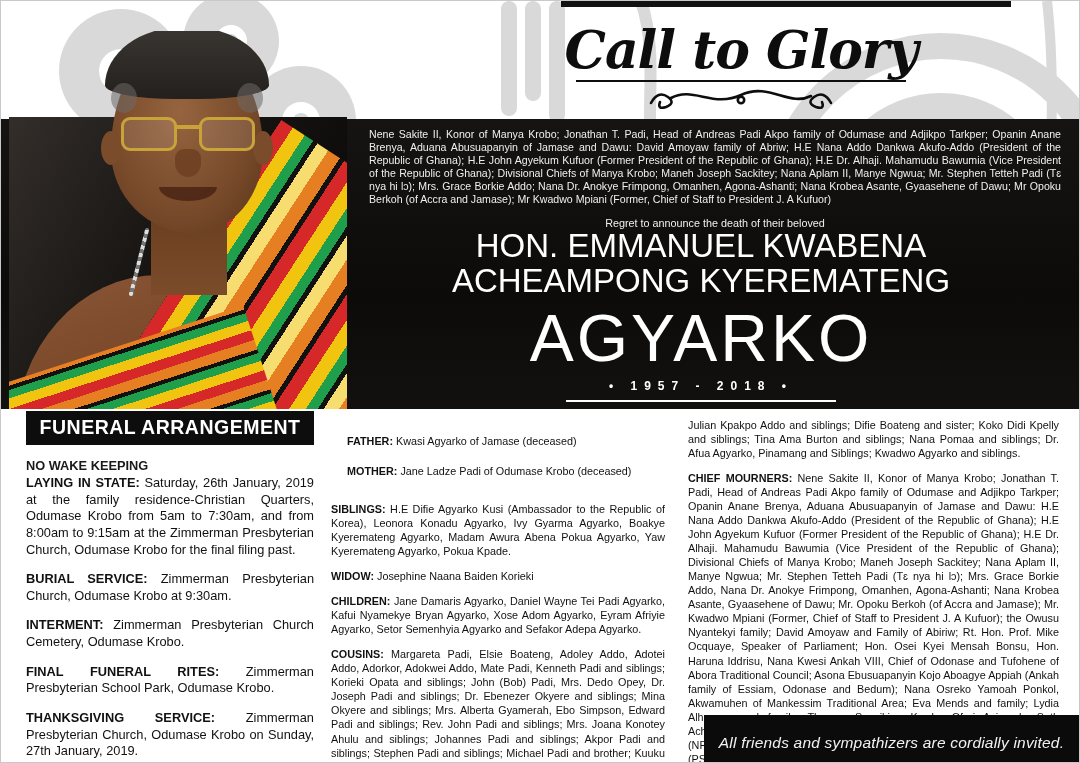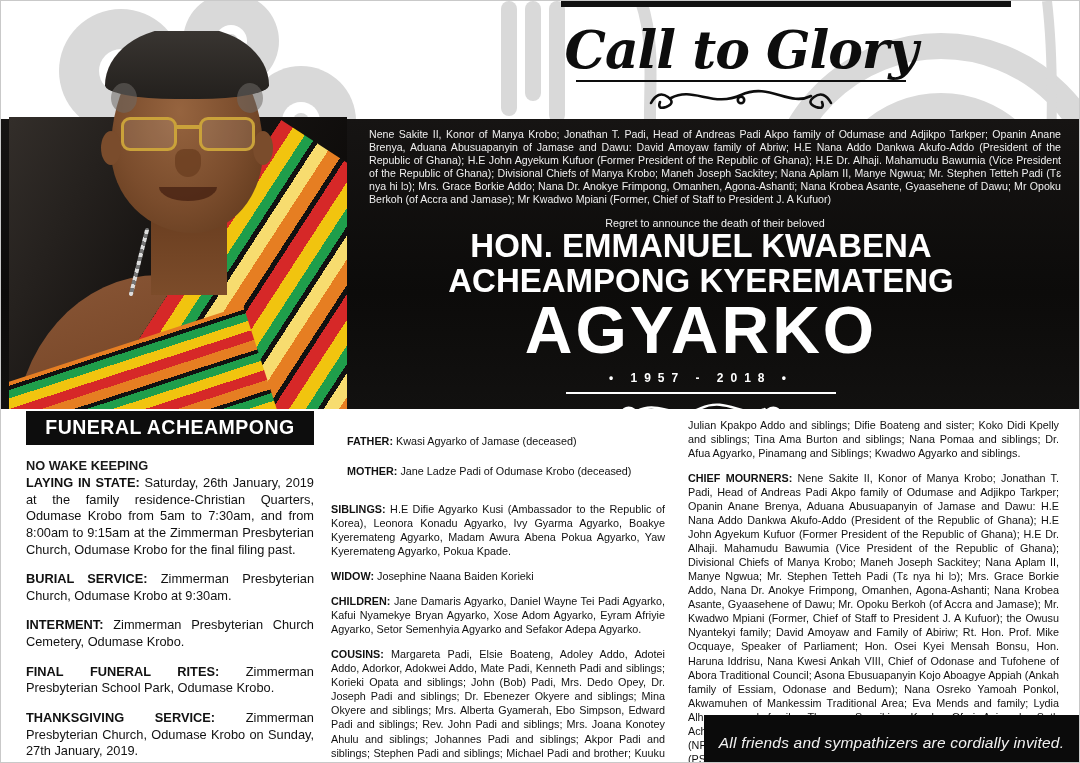--- a/index.html
+++ b/index.html
@@ -61,23 +61,23 @@
       #d62828 0 10px,#f1c40f 10px 20px,#1f9e4b 20px 28px,#111 28px 32px,#e67e22 32px 42px);}
   .beads{position:absolute;left:128px;top:196px;width:4px;height:70px;transform:rotate(14deg);
     background:repeating-linear-gradient(0deg,#ddd 0 4px,#777 4px 8px);border-radius:2px;}
   
   .announcers{
     position:absolute;left:368px;top:127px;width:692px;z-index:5;
     color:#efefef;font-size:10.6px;line-height:1.23;text-align:justify;font-weight:500;
   }
   .regret{position:absolute;left:368px;top:216px;width:692px;z-index:5;color:#efefef;font-size:10.8px;text-align:center;}
   .nameblock{position:absolute;left:385px;top:228px;width:630px;z-index:5;text-align:center;color:#fff;}
-  .name1,.name2{font-weight:700;font-size:33px;line-height:1.0;letter-spacing:0px;margin:0;}
+  .name1,.name2{font-weight:400;font-size:33px;line-height:1.0;letter-spacing:0px;margin:0;}
   .name2{margin-top:2px;}
-  .name3{font-weight:700;font-size:66px;line-height:1.0;letter-spacing:3px;margin:0;}
+  .name3{font-weight:400;font-size:66px;line-height:1.0;letter-spacing:3px;margin:8px;}
   .years{font-size:12px;font-weight:600;letter-spacing:7px;margin-top:8px;}
   .years-rule{width:270px;height:2px;background:#fff;margin:7px auto 3px auto;}
   
   .col{position:absolute;z-index:5;}
   .col1{left:25px;top:410px;width:288px;}
   .col2{left:330px;top:417px;width:334px;}
   .col3{left:687px;top:417px;width:371px;}
   .fa-box{background:#0d0d0d;color:#fff;text-align:center;
     font-weight:800;font-size:19.5px;letter-spacing:.5px;padding:5px 0 6px 0;}
   .nowake{font-weight:800;font-size:12.8px;margin:13px 0 2px 0;}
@@ -181,21 +181,21 @@
       <g fill="none" stroke="#ffffff" stroke-width="2.6" stroke-linecap="round">
         <path d="M20,19 q7,-13 17,-6 q8,6 -2,10 q-9,3 -6,-5"></path>
         <path d="M200,19 q-7,-13 -17,-6 q-8,6 2,10 q9,3 6,-5"></path>
         <path d="M40,14 C62,2 82,24 110,11 C138,-2 158,23 180,12"></path>
         <circle cx="110" cy="16" r="3.2"></circle>
       </g>
     </svg>
   </div>
 
   <div class="col col1">
-    <div class="fa-box">FUNERAL ACHEAMPONG</div>
+    <div class="fa-box">FUNERAL ARRANGEMENT</div>
     <div class="nowake">NO WAKE KEEPING</div>
     <p class="fa-p"><b>LAYING IN STATE:</b> <span>Saturday, 26th January, 2019 at the family residence-Christian Quarters, Odumase Krobo from 5am to 7:30am, and from 8:00am to 9:15am at the Zimmerman Presbyterian Church, Odumase Krobo for the final filing past.</span></p>
     <p class="fa-p"><b>BURIAL SERVICE:</b> <span>Zimmerman Presbyterian Church, Odumase Krobo at 9:30am.</span></p>
     <p class="fa-p"><b>INTERMENT:</b> <span>Zimmerman Presbyterian Church Cemetery, Odumase Krobo.</span></p>
     <p class="fa-p"><b>FINAL FUNERAL RITES:</b> <span>Zimmerman Presbyterian School Park, Odumase Krobo.</span></p>
     <p class="fa-p"><b>THANKSGIVING SERVICE:</b> <span>Zimmerman Presbyterian Church, Odumase Krobo on Sunday, 27th January, 2019.</span></p>
   </div>
 
   <div class="col col2">
     <p class="fam-p tight"><b>FATHER:</b> <span>Kwasi Agyarko of Jamase (deceased)</span></p>

